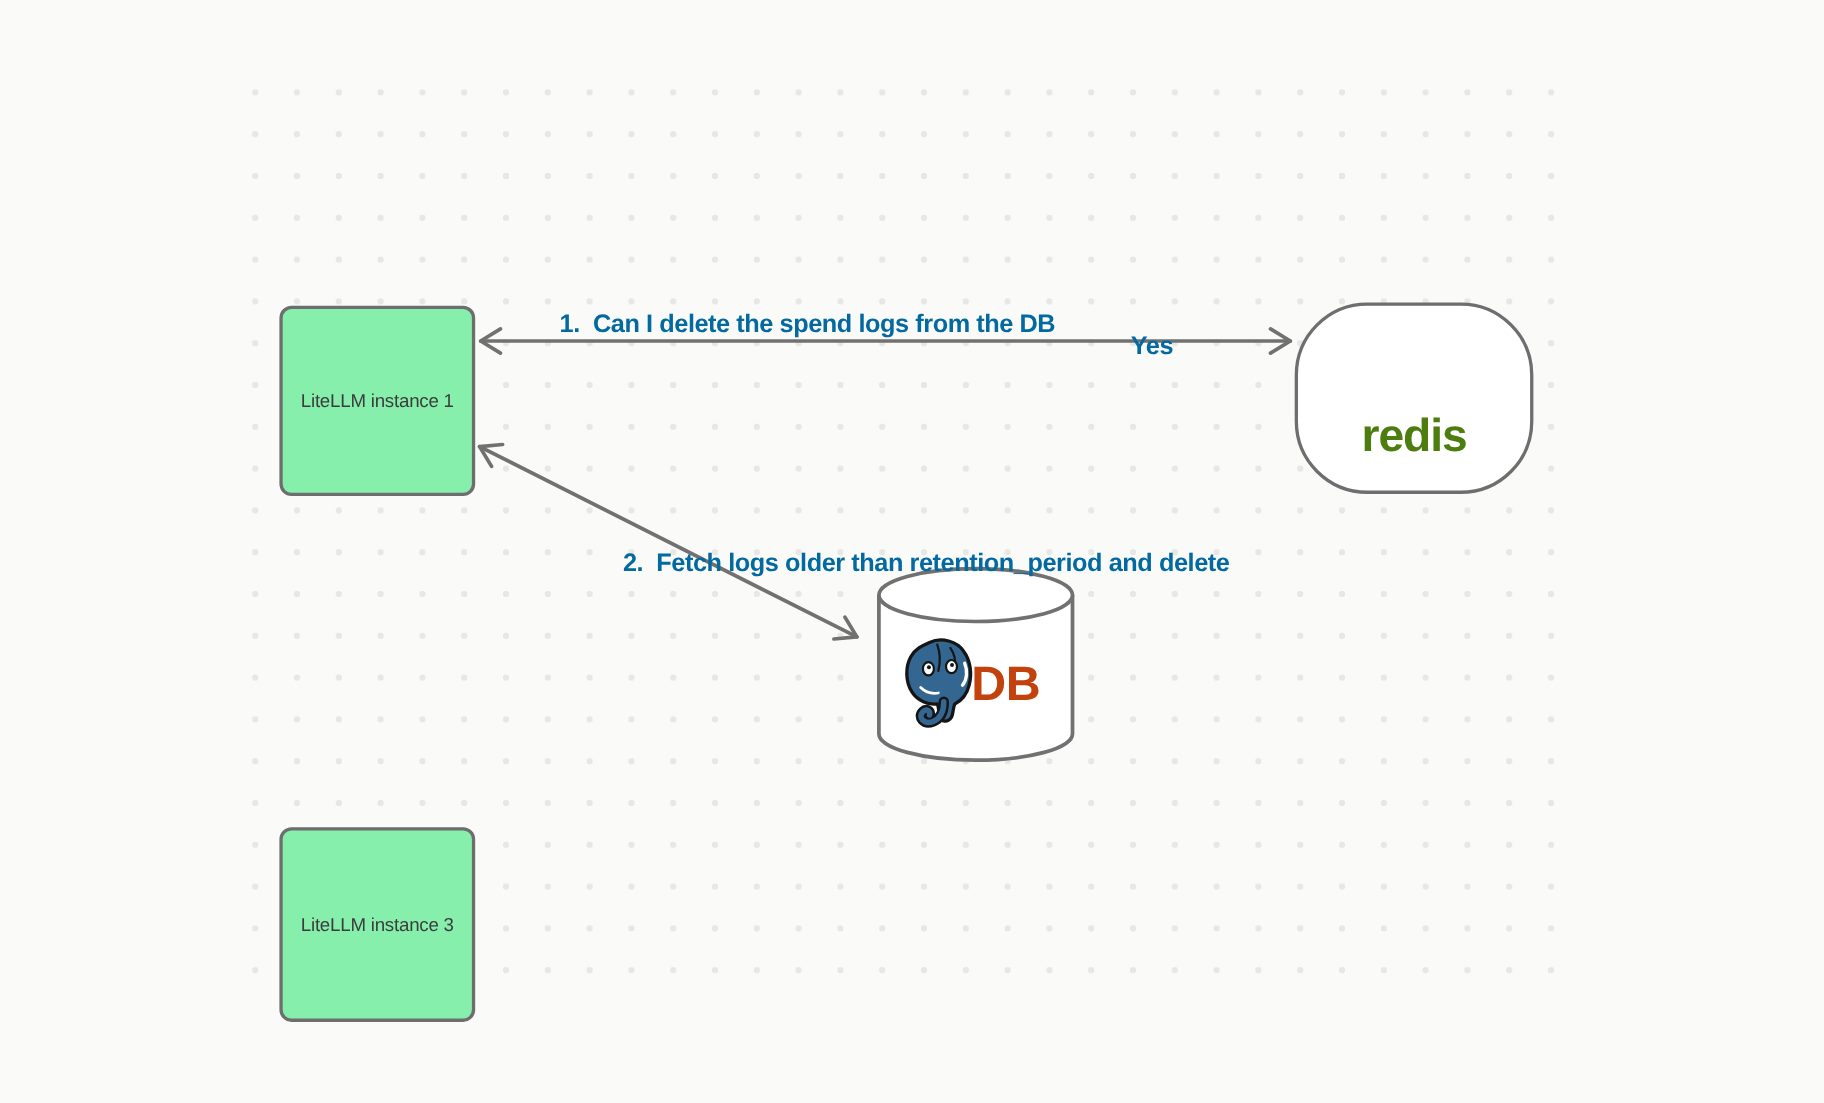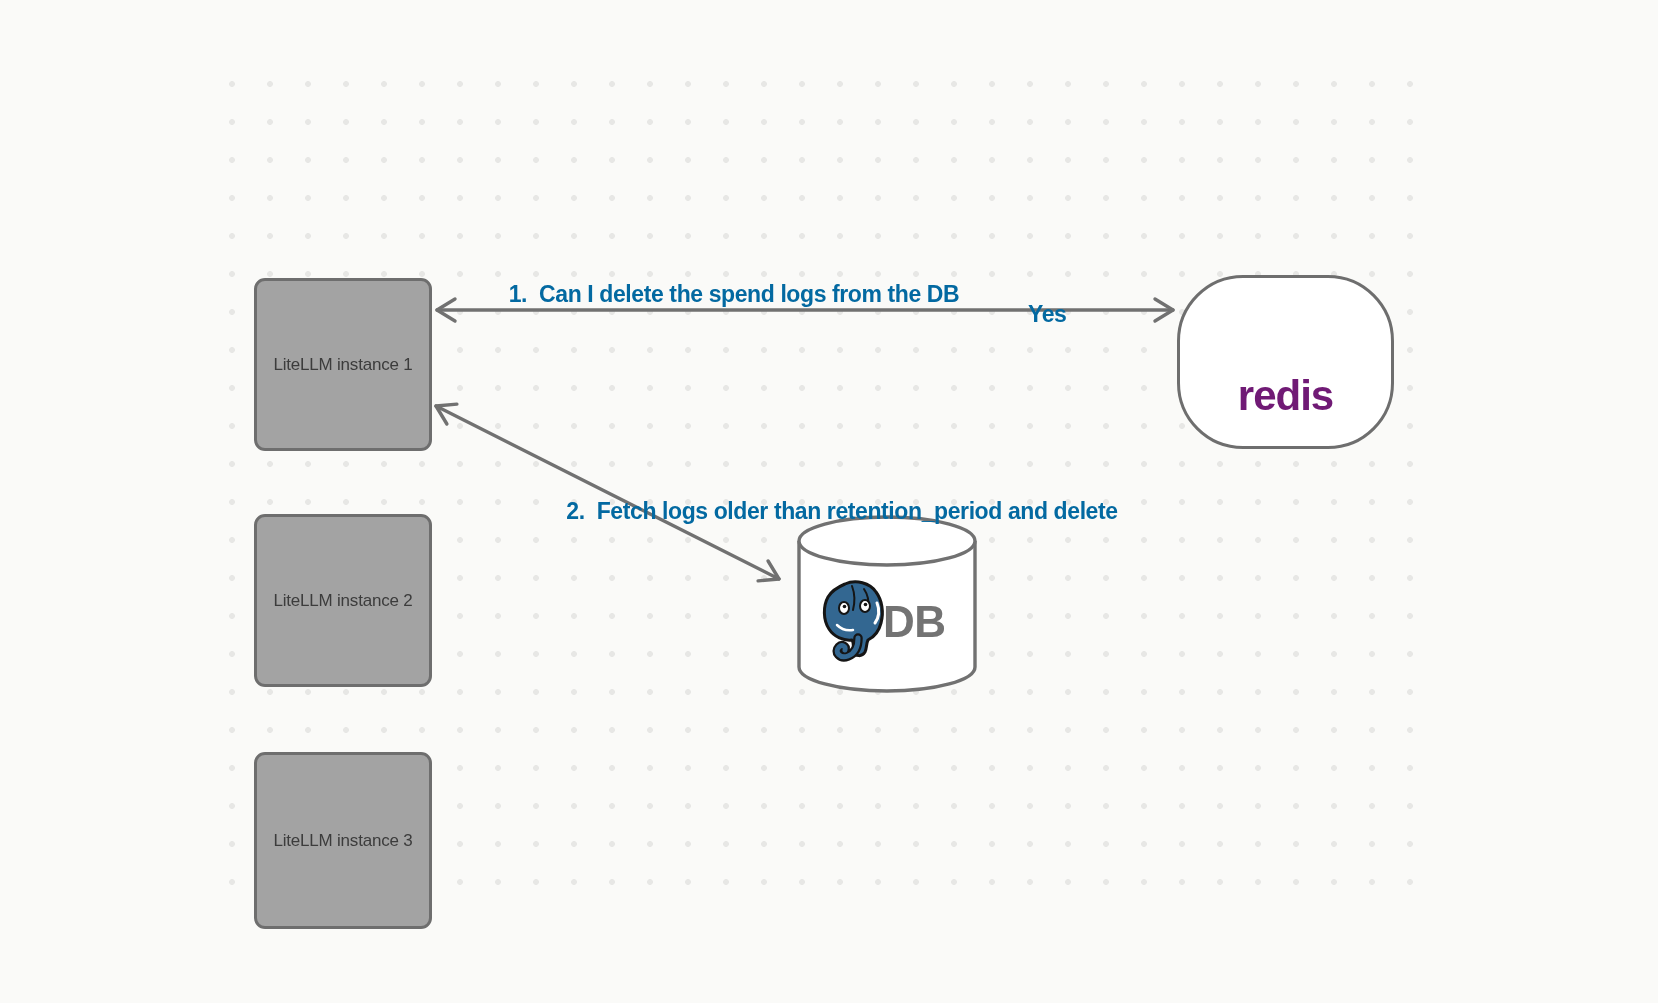--- a/index.html
+++ b/index.html
@@ -9,45 +9,45 @@
     font-family:"Liberation Sans", sans-serif;
   }
   .dots{
     position:absolute;left:213px;top:65px;width:1216px;height:836px;
     background-image:radial-gradient(circle at 19px 19px, #e7e7e5 2.7px, transparent 3.1px);
     background-size:38px 38px;
   }
   .svg-layer{position:absolute;left:0;top:0;width:1658px;height:1003px;}
   .node-box{
     position:absolute;left:254px;width:172px;height:167px;
-    background:#a3a3a3;border:3px solid #6e6e6e;border-radius:11px;
+    background:#86efac;border:3px solid #6e6e6e;border-radius:11px;
     display:flex;align-items:center;justify-content:center;
     font-size:17px;letter-spacing:-0.2px;color:#3c3c3c;
   }
   #box1{top:278px;}
   #box2{top:514px;}
   #box3{top:752px;height:171px;}
   .redis-node{
     position:absolute;left:1177px;top:275px;width:211px;height:168px;
     background:#ffffff;border:3px solid #6e6e6e;border-radius:66px;
   }
   .redis-word{
     position:absolute;left:1177px;top:375px;width:217px;text-align:center;
-    font-size:42px;font-weight:bold;letter-spacing:-1px;color:#701a75;line-height:1;
+    font-size:42px;font-weight:bold;letter-spacing:-1px;color:#4d7c0f;line-height:1;
   }
   .edge-label{
     position:absolute;font-weight:bold;font-size:23px;letter-spacing:-0.4px;
     color:#0369a1;white-space:pre;line-height:24px;
   }
   #edge1-label{left:734px;top:282px;transform:translateX(-50%);}
   #edge1-response{left:1028px;top:282px;margin-top:20px;}
   #edge2-label{left:842px;top:451px;transform:translateX(-50%);margin-top:48px;}
   .db-label{
     position:absolute;left:883px;top:600px;
-    font-size:44px;font-weight:bold;letter-spacing:-0.5px;color:#737373;line-height:44px;
+    font-size:44px;font-weight:bold;letter-spacing:-0.5px;color:#c2410c;line-height:44px;
   }
 </style>
 </head>
 <body>
 
 <div id="canvas">
 
   <div class="dots"></div>
 
   <svg class="svg-layer" viewBox="0 0 1658 1003" xmlns="http://www.w3.org/2000/svg">
@@ -93,23 +93,20 @@
       <path d="M68,5 L84,9 L76,16 L63,11 Z" fill="#741410"></path>
       <ellipse cx="24" cy="13" rx="12" ry="6" fill="#ffffff"></ellipse>
       <path d="M57,-2 L59,3.3 L64.6,3.5 L60.2,7.1 L61.7,12.5 L57,9.4 L52.3,12.5 L53.8,7.1 L49.4,3.5 L55,3.3 Z" fill="#ffffff"></path>
       <path d="M46,17 L68,13 L60,27 Z" fill="#ffffff"></path>
     </g>
   </svg>
 
   <div id="box1" class="node-box">
     <span>LiteLLM instance 1</span>
   </div>
-  <div id="box2" class="node-box">
-    <span>LiteLLM instance 2</span>
-  </div>
   <div id="box3" class="node-box">
     <span>LiteLLM instance 3</span>
   </div>
 
   <div class="redis-node"></div>
   <div class="redis-word">redis</div>
 
   <div class="db-label">DB</div>
 
   <div id="edge1-label" class="edge-label">1.  Can I delete the spend logs from the DB</div>

